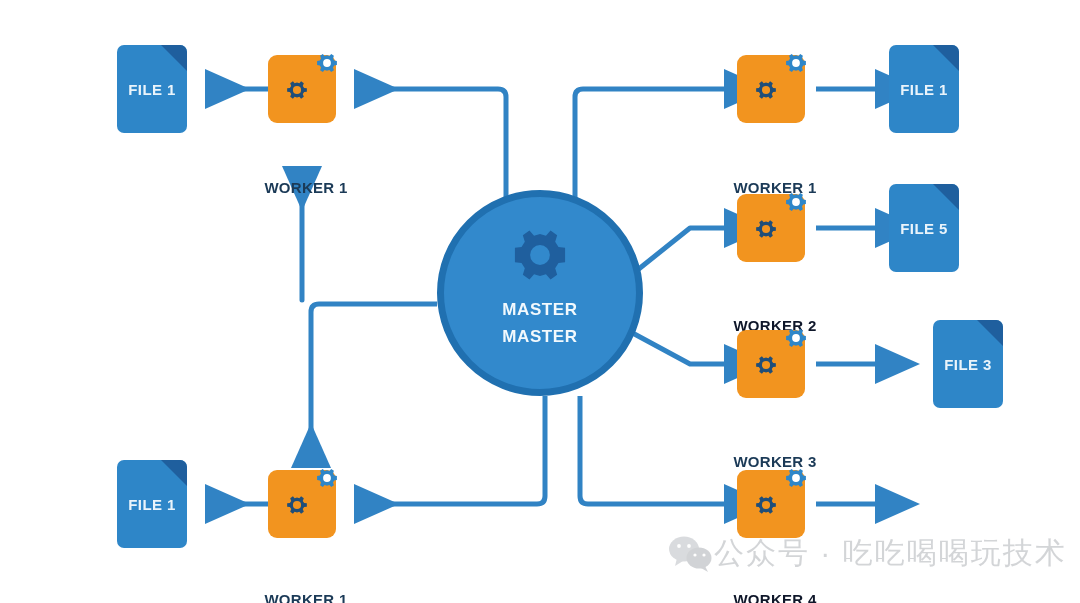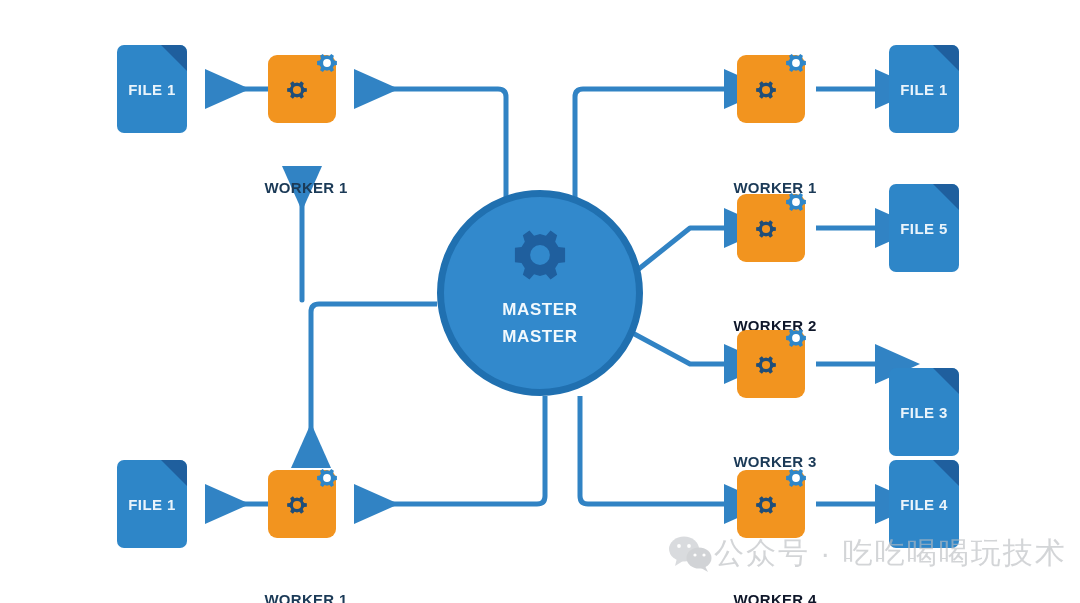--- a/index.html
+++ b/index.html
@@ -318,31 +318,26 @@
     <div class="fold"></div>
     <div class="file-label">FILE 1</div>
   </div>
 
   <div class="file-node" style="left:889px; top:184px;">
     <div class="sheet"></div>
     <div class="fold"></div>
     <div class="file-label">FILE 5</div>
   </div>
 
-  <div class="file-node" style="left:889px; top:320px;margin-top:48px;">
+  <div class="file-node" style="left:933px; top:320px;">
     <div class="sheet"></div>
     <div class="fold"></div>
     <div class="file-label">FILE 3</div>
   </div>
 
-  <div class="file-node" style="left:889px; top:460px;">
-    <div class="sheet"></div>
-    <div class="fold"></div>
-    <div class="file-label">FILE 4</div>
-  </div>
 
   <div id="watermark">
     <svg width="46" height="38" viewBox="0 0 46 38">
       <ellipse cx="16" cy="14" rx="15" ry="12.5" fill="#C3C6CA"></ellipse>
       <path d="M9 23 L7 31 L15 26 Z" fill="#C3C6CA"></path>
       <ellipse cx="31" cy="23" rx="12.5" ry="10.5" fill="#B6B9BD"></ellipse>
       <path d="M37 31 L40 37 L33 33 Z" fill="#B6B9BD"></path>
       <circle cx="11" cy="11" r="1.9" fill="#FFFFFF"></circle>
       <circle cx="21" cy="11" r="1.9" fill="#FFFFFF"></circle>
       <circle cx="27" cy="20" r="1.6" fill="#FFFFFF"></circle>

